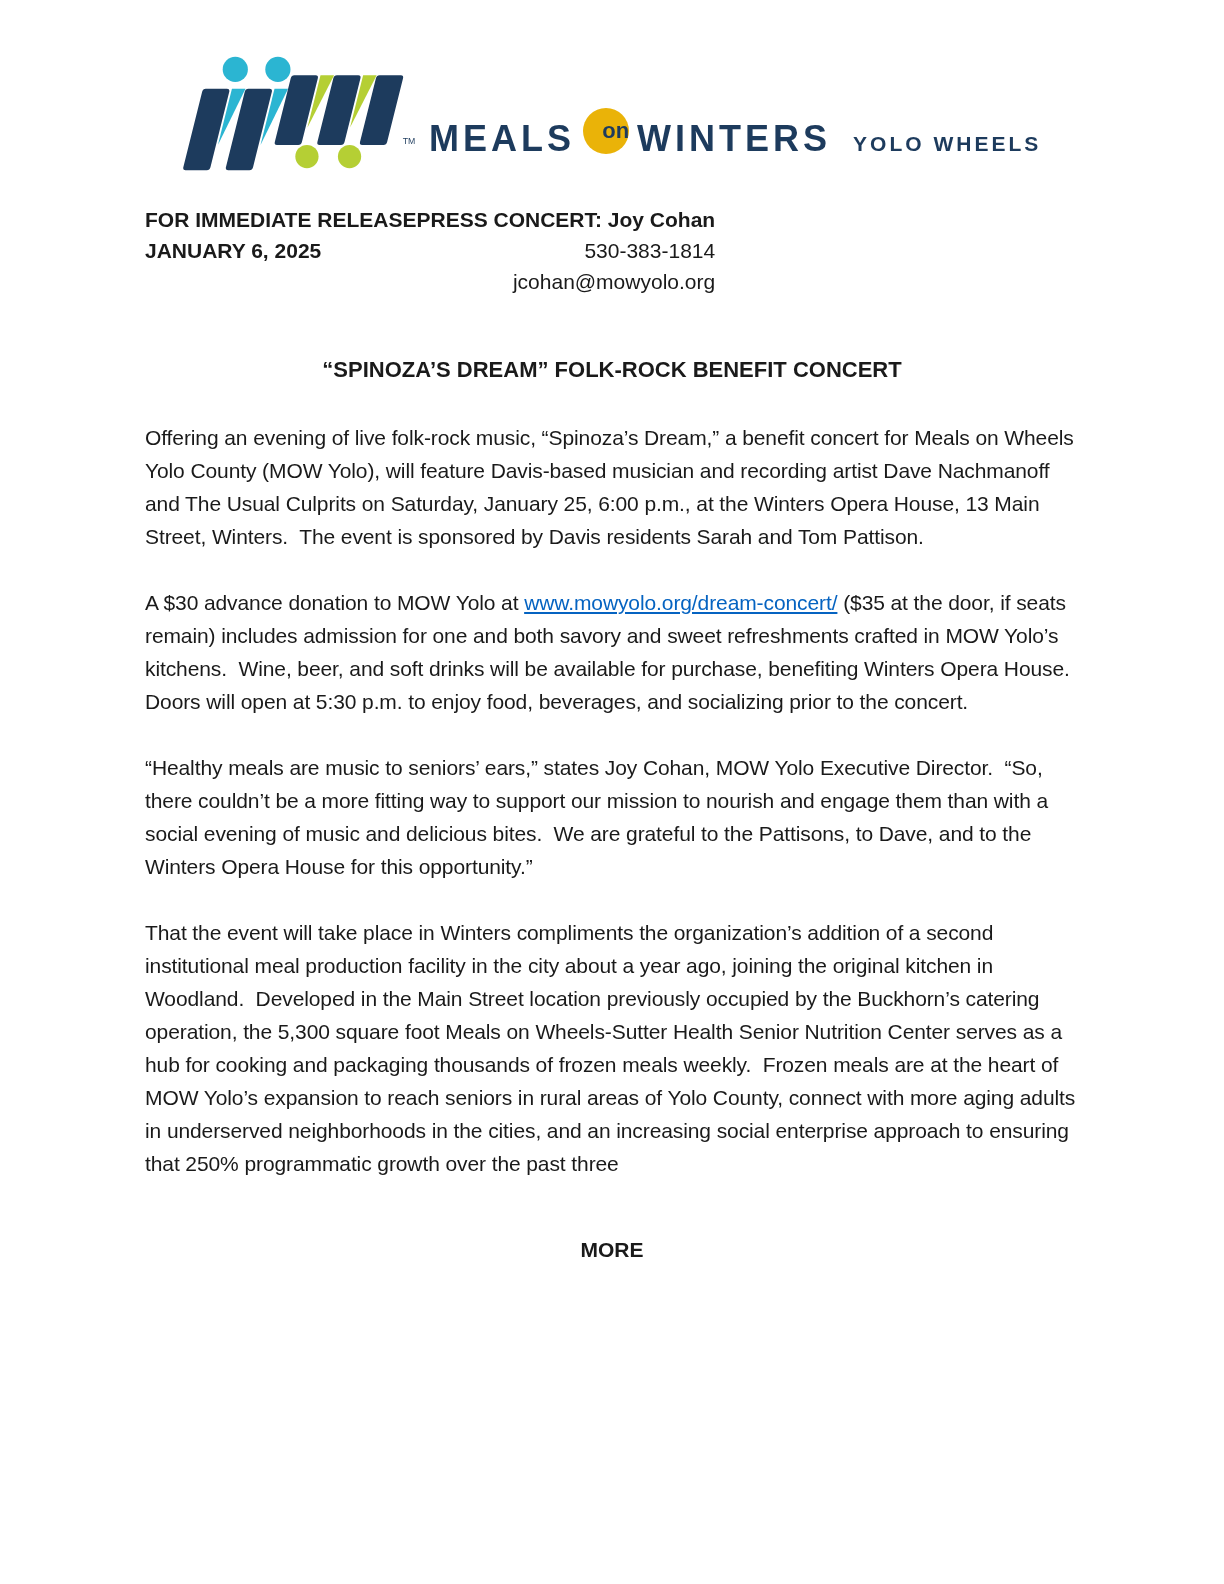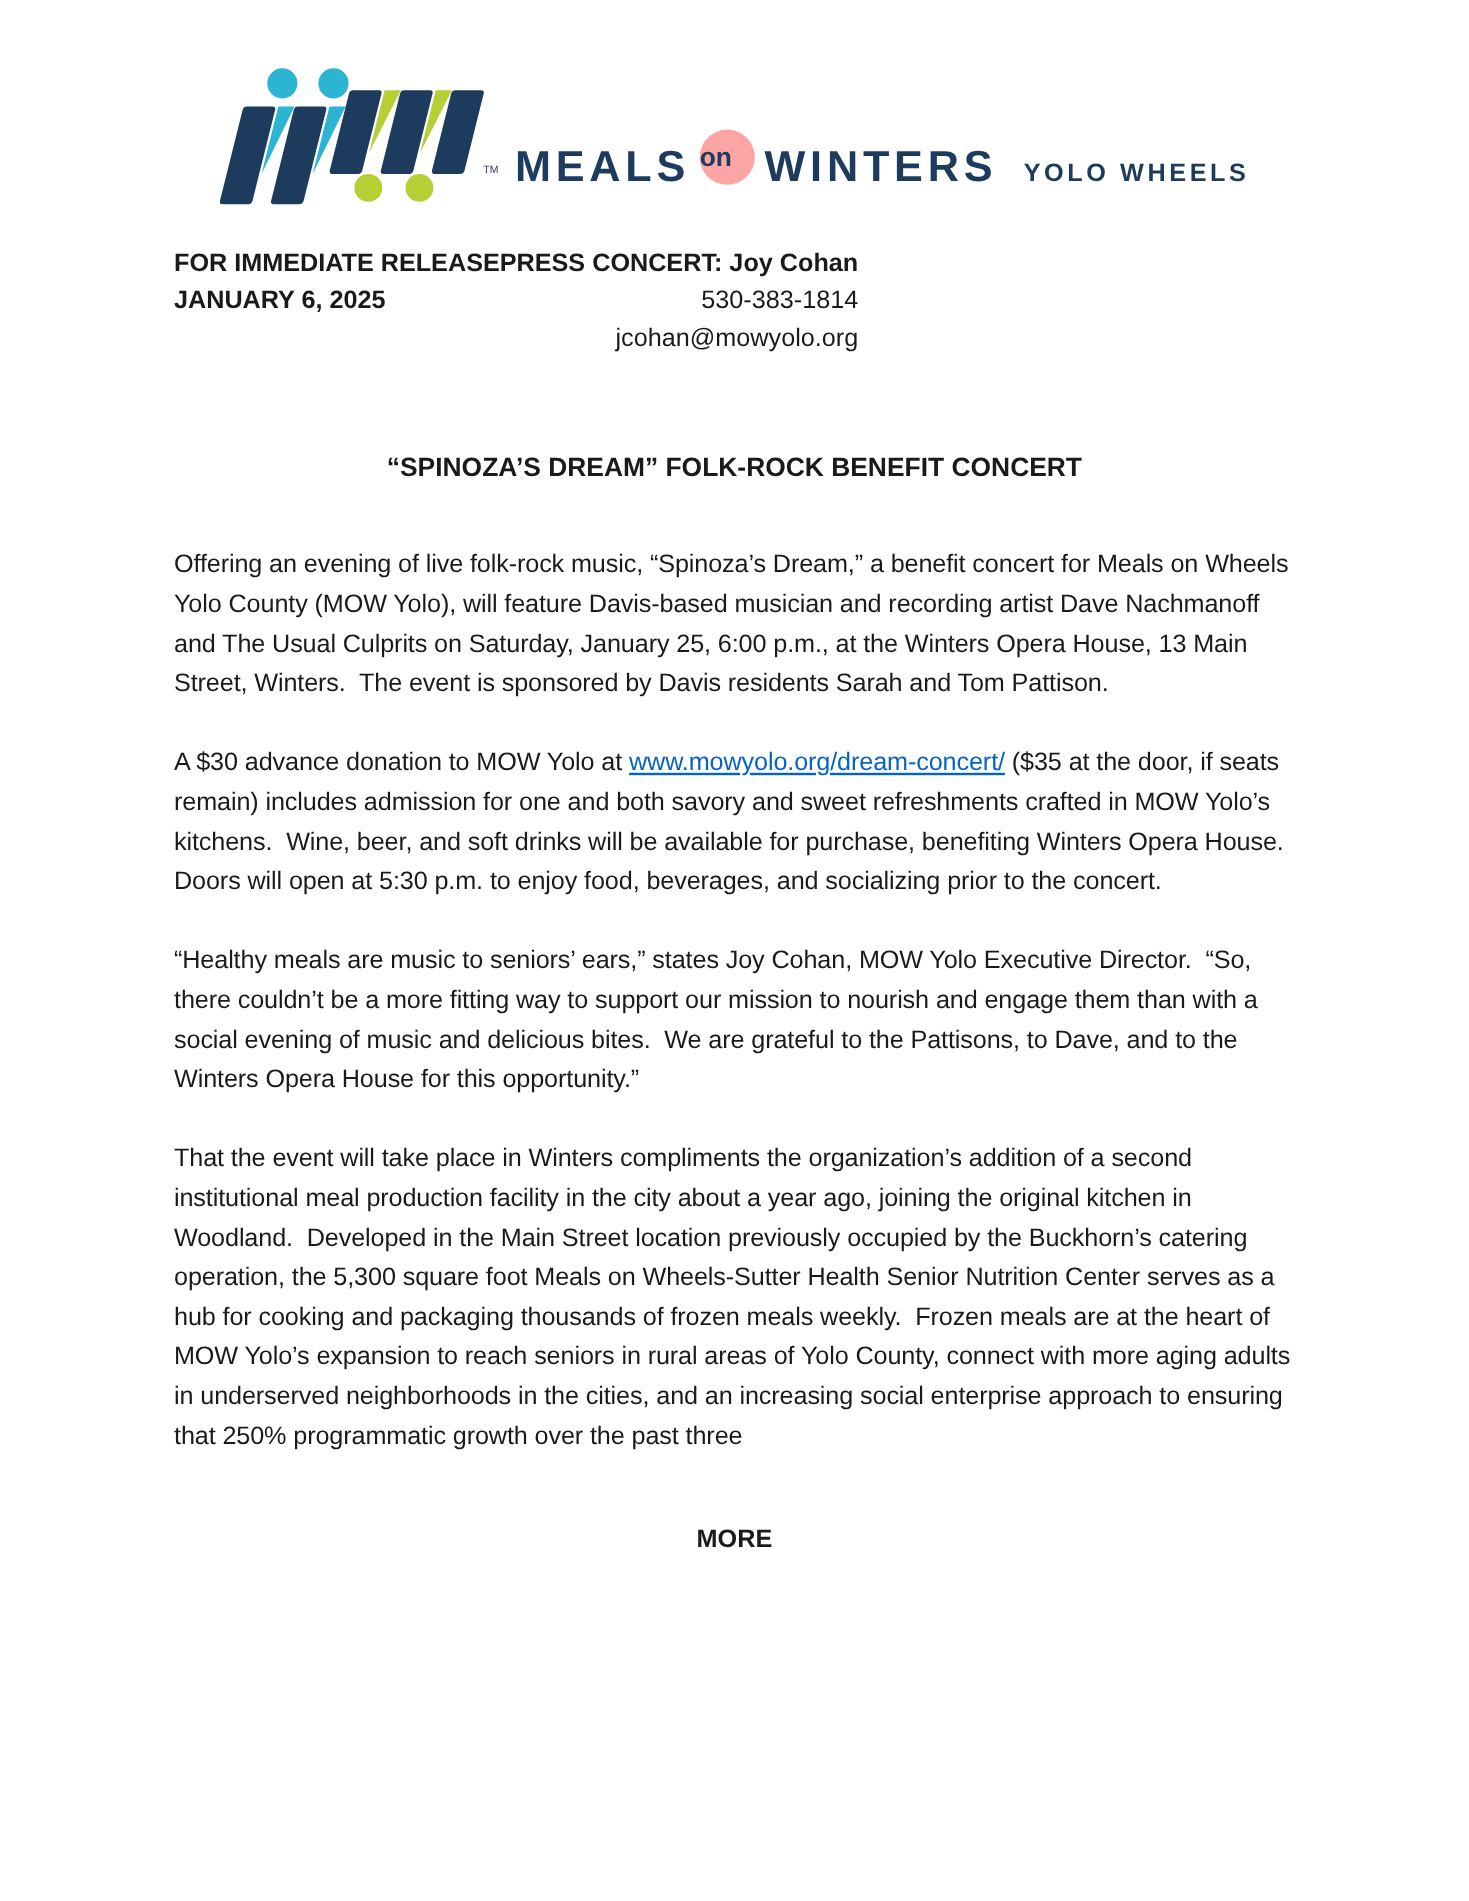--- a/index.html
+++ b/index.html
@@ -39,24 +39,24 @@
     font-weight: bold;
     letter-spacing: 4px;
     color: #1d3b5d;
     margin-top: 24px;
   }
   .on-badge {
     align-self: center;
     width: 46px;
     height: 46px;
     border-radius: 50%;
-    background: #fca5a5;
+    background: #eab308;
     display: inline-flex;
     align-items: center;
-    justify-content: flex-start;
+    justify-content: flex-end;
     margin: 0 8px;
     position: relative;
     top: 4px;
   }
   .on-badge span {
     font-size: 22px;
     font-weight: bold;
     color: #1d3b5d;
     letter-spacing: 0;
   }
@@ -74,29 +74,29 @@
     margin-top: 30px;
     display: flex;
     align-items: flex-start;
   }
   .header-left, .header-right { font-size: 21px; line-height: 31px; }
   .header-right { text-align: right; }
   .hdr-bold { font-weight: bold; }
 
   
   .title-block {
-    margin-top: 75px;
+    margin-top: 55px;
     text-align: center;
     font-weight: bold;
     font-size: 22px;
     line-height: 35px;
   }
 
   
-  .body-block { margin-top: 47px; }
+  .body-block { margin-top: 34px; }
   .para {
     font-size: 21px;
     line-height: 33px;
     margin-bottom: 33px;
     white-space: pre-wrap;
     letter-spacing: -0.1px;
   }
   .doc-link {
     color: #0563c1;
     text-decoration: underline;

